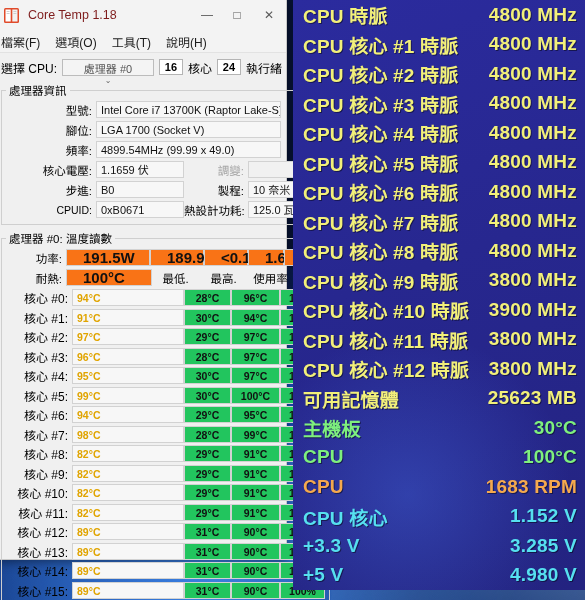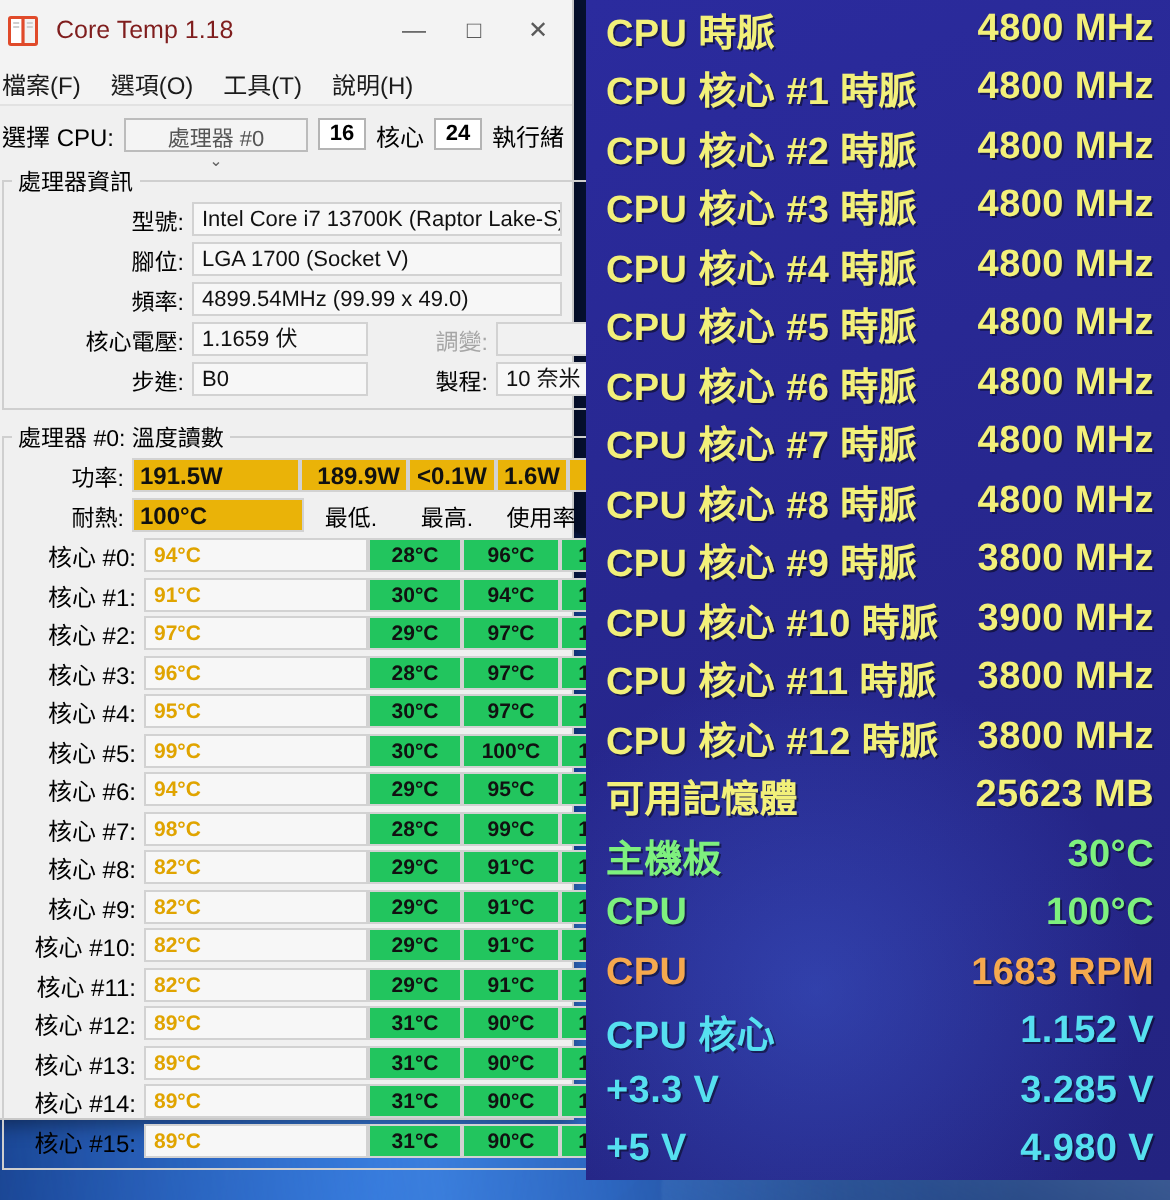--- a/index.html
+++ b/index.html
@@ -71,22 +71,22 @@
   .val{flex:1;border:1px solid #d2d2d2;background:#f7f7f7;font-size:11px;color:#111;
        height:17px;line-height:16px;padding:0 4px;box-sizing:border-box;overflow:hidden;white-space:nowrap;}
   .val.dis{color:#9a9a9a;background:#f1f1f1;}
   .lbl.dis{color:#a6a6a6;}
   .w-model{width:185px;flex:none;}
   .w-half{width:88px;flex:none;}
   .w-right{width:80px;flex:none;}
 
   
   .powrow{display:flex;align-items:center;height:19px;margin-bottom:1px;}
-  .pbox{border:1px solid #d2d2d2;background:#eab308;font-size:12px;font-weight:bold;color:#111;
-        height:17px;line-height:16px;padding:0 3px;box-sizing:border-box;text-align:left;}
+  .pbox{border:1px solid #d2d2d2;background:#f97316;font-size:15px;font-weight:bold;color:#111;
+        height:17px;line-height:16px;padding:0 16px;box-sizing:border-box;text-align:left;}
   .pb1{width:84px;}.pb2{width:54px;text-align:right;}.pb3{width:44px;text-align:center;}
   .pb4{width:36px;text-align:center;}.pb5{width:40px;text-align:center;}
 
   .hdrrow{display:flex;align-items:center;height:19px;margin-bottom:1px;}
   .hdrcell{flex:none;text-align:center;font-size:11.5px;color:#000;}
   .hc1{width:47px;}.hc2{width:49px;}.hc3{width:45px;}
 
   .corerow{display:flex;align-items:center;height:19.5px;}
   .corelbl{width:62px;flex:none;text-align:right;font-size:12px;color:#000;padding-right:4px;white-space:nowrap;}
   .coretemp{width:112px;flex:none;border:1px solid #d2d2d2;background:#f7f7f7;
@@ -184,20 +184,26 @@
       <span class="val w-half">1.1659 伏</span>
       <span class="lbl dis" style="width:60px">調變:</span>
       <span class="val dis w-right"></span>
     </div>
     <div class="inforow">
       <span class="lbl" style="width:86px">步進:</span>
       <span class="val w-half">B0</span>
       <span class="lbl" style="width:60px">製程:</span>
       <span class="val w-right">10 奈米</span>
     </div>
+    <div class="inforow">
+      <span class="lbl" style="width:86px;font-size:10.5px">CPUID:</span>
+      <span class="val w-half">0xB0671</span>
+      <span class="lbl" style="width:60px">熱設計功耗:</span>
+      <span class="val w-right">125.0 瓦</span>
+    </div>
   </fieldset>
 
   <fieldset class="grp" style="margin-top:5px">
     <legend>處理器 #0: 溫度讀數</legend>
 
     <div class="powrow">
       <span class="lbl" style="width:56px">功率:</span>
       <span class="pbox pb1">191.5W</span>
       <span class="pbox pb2">189.9W</span>
       <span class="pbox pb3">&lt;0.1W</span>

